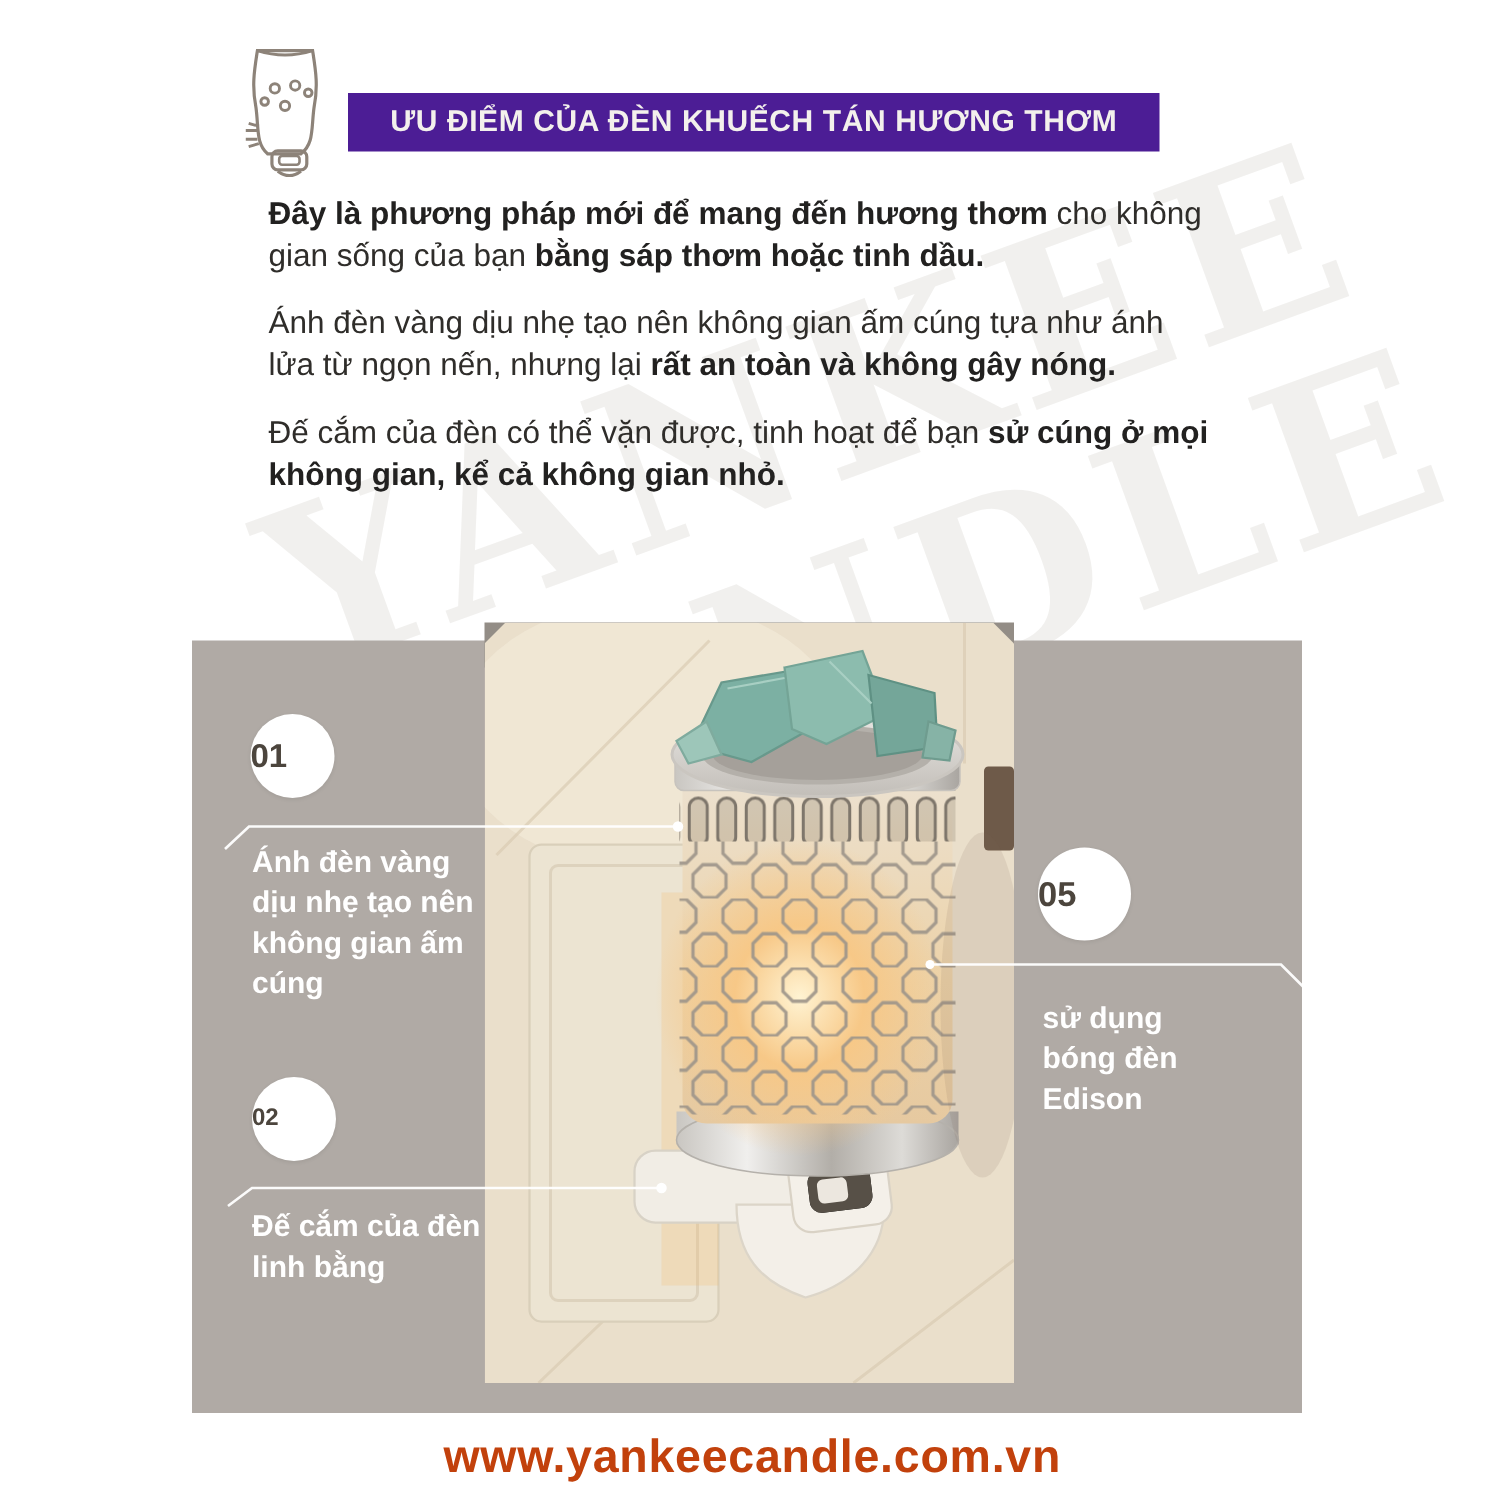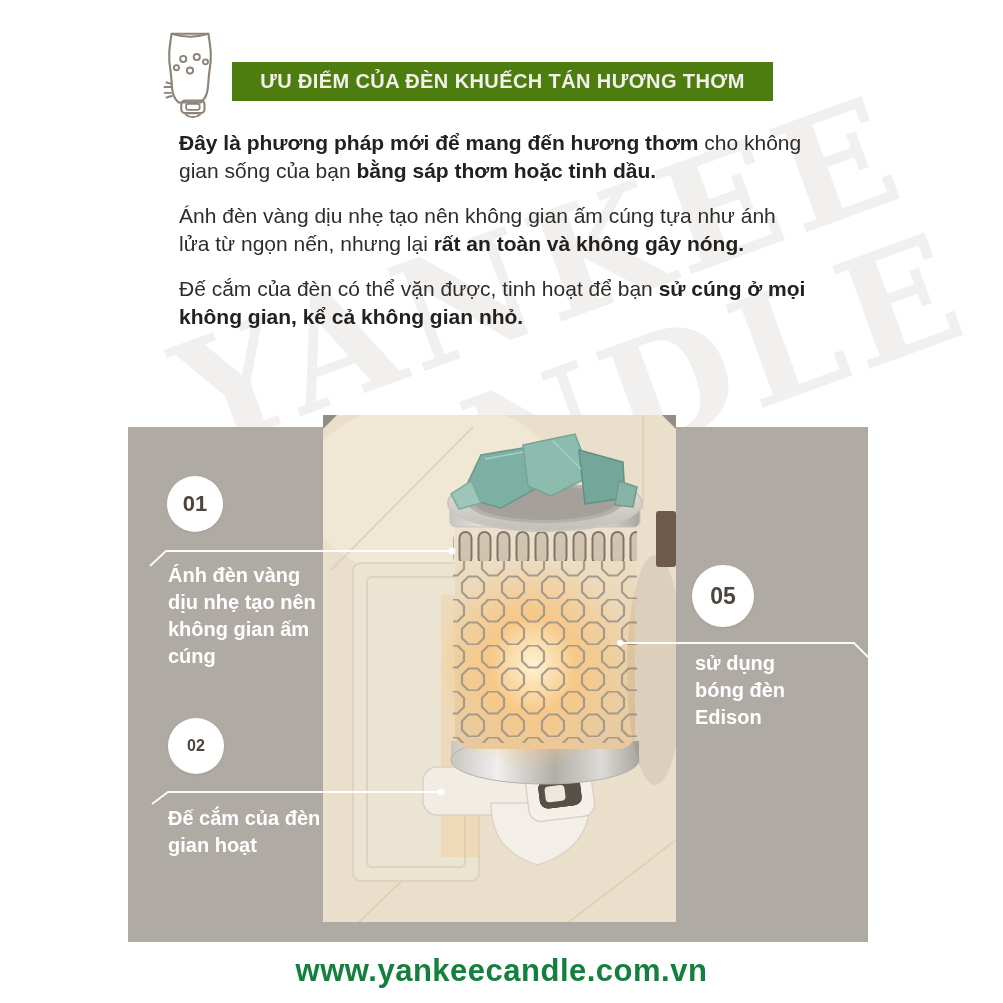--- a/index.html
+++ b/index.html
@@ -13,59 +13,59 @@
     transform:rotate(-20deg);
     font-family:"DejaVu Serif","Liberation Serif",serif;
     font-weight:bold;font-size:150px;line-height:150px;letter-spacing:8px;
     color:rgba(193,187,178,0.22);text-transform:uppercase;text-align:center;
     user-select:none;pointer-events:none;
   }
   
   .hdr-icon{position:absolute;left:146px;top:27px;width:88px;height:92px;z-index:2;}
   .banner{
     position:absolute;left:232px;top:62px;width:541px;height:39px;z-index:2;
-    background:#4d7c0f;display:flex;align-items:center;justify-content:center;
+    background:#4c1d95;display:flex;align-items:center;justify-content:center;
   }
   .banner-title{
     color:#f3f0ec;font-weight:bold;font-size:20px;letter-spacing:.4px;white-space:nowrap;
   }
   
   .intro{position:absolute;left:168px;top:129px;width:700px;z-index:2;}
   .intro p{margin:0 0 17px 11px;font-size:21px;line-height:28px;color:#2f2d2a;}
   .intro .ln{display:block;}
   .intro strong{font-weight:bold;color:#222120;}
   
   .panel{position:absolute;left:128px;top:427px;width:740px;height:515px;background:#b0aaa5;z-index:1;}
   .photo-fold{position:absolute;left:323px;top:415px;width:353px;height:30px;background:#938d86;z-index:2;}
   .photo{
     position:absolute;left:323px;top:415px;width:353px;height:507px;z-index:3;
     clip-path:polygon(14px 0, 339px 0, 353px 14px, 353px 100%, 0 100%, 0 14px);
   }
   .photo svg{display:block;}
   
   .num-circle{
     position:absolute;z-index:4;background:#ffffff;border-radius:50%;
-    display:flex;align-items:center;justify-content:center;
+    display:flex;align-items:center;justify-content:flex-start;
     font-weight:bold;color:#4c453d;box-shadow:0 1px 3px rgba(0,0,0,.08);
   }
   .c01{left:167px;top:476px;width:56px;height:56px;font-size:22px;}
   .c02{left:168px;top:718px;width:56px;height:56px;font-size:16px;}
   .c03{left:692px;top:565px;width:62px;height:62px;font-size:23px;}
   .callout-label{
     position:absolute;z-index:4;color:#ffffff;font-weight:bold;
     font-size:20px;line-height:27px;
   }
   .l01{left:168px;top:562px;width:158px;}
   .l02{left:168px;top:805px;width:172px;}
-  .l03{left:695px;top:650px;width:125px;}
+  .l03{left:695px;top:666px;width:125px;}
   .lines-overlay{position:absolute;left:0;top:0;width:1003px;height:1003px;z-index:5;pointer-events:none;}
   
   .footer{
     position:absolute;left:0;top:953px;width:1003px;text-align:center;z-index:2;
-    font-weight:bold;font-size:31px;letter-spacing:.5px;color:#15803d;
+    font-weight:bold;font-size:31px;letter-spacing:.5px;color:#c2410c;
   }
 </style>
 </head>
 <body>
 
 <div class="page">
 
   <div class="watermark">YANKEE CANDLE</div>
 
   <div class="hdr-icon">
@@ -203,21 +203,21 @@
   </div>
 
   <div class="num-circle c01">
     <span>01</span>
   </div>
   <div class="callout-label l01">Ánh đèn vàng dịu nhẹ tạo nên không gian ấm cúng</div>
 
   <div class="num-circle c02">
     <span>02</span>
   </div>
-  <div class="callout-label l02">Đế cắm của đèn gian hoạt</div>
+  <div class="callout-label l02">Đế cắm của đèn linh bằng</div>
 
   <div class="num-circle c03">
     <span>05</span>
   </div>
   <div class="callout-label l03">sử dụng bóng đèn Edison</div>
 
   <svg class="lines-overlay">
     <g stroke="#ffffff" stroke-width="1.8" fill="none" opacity=".95">
       <polyline points="150,566 166,551 450,551"></polyline>
       <polyline points="152,804 168,792 438,792"></polyline>

